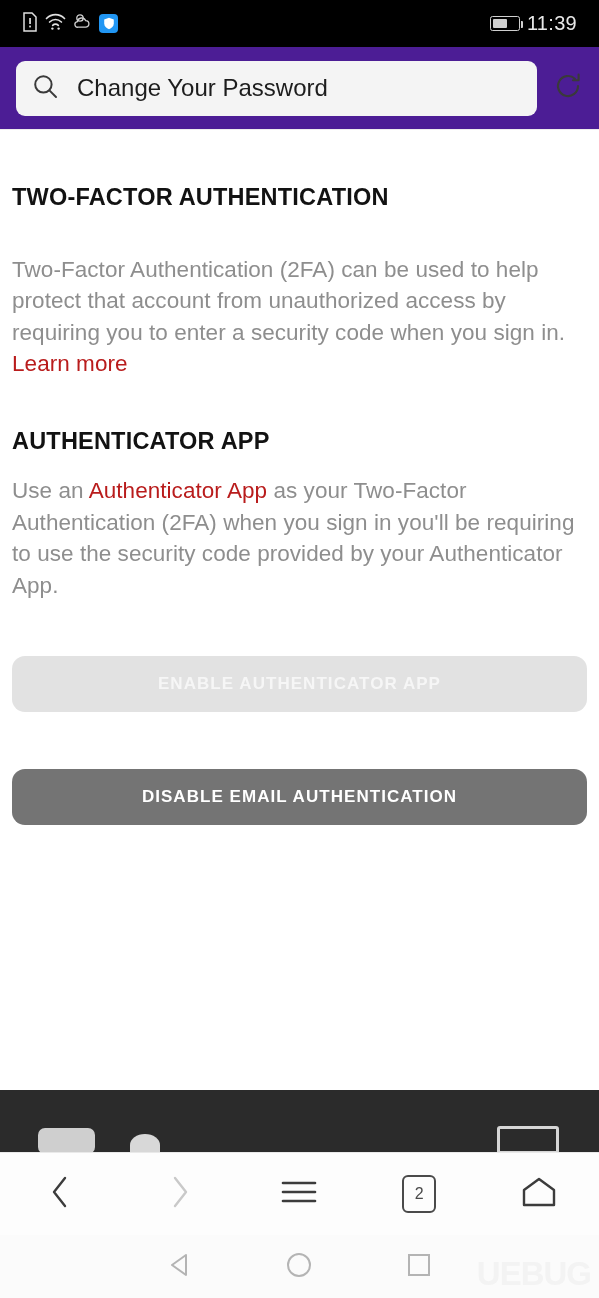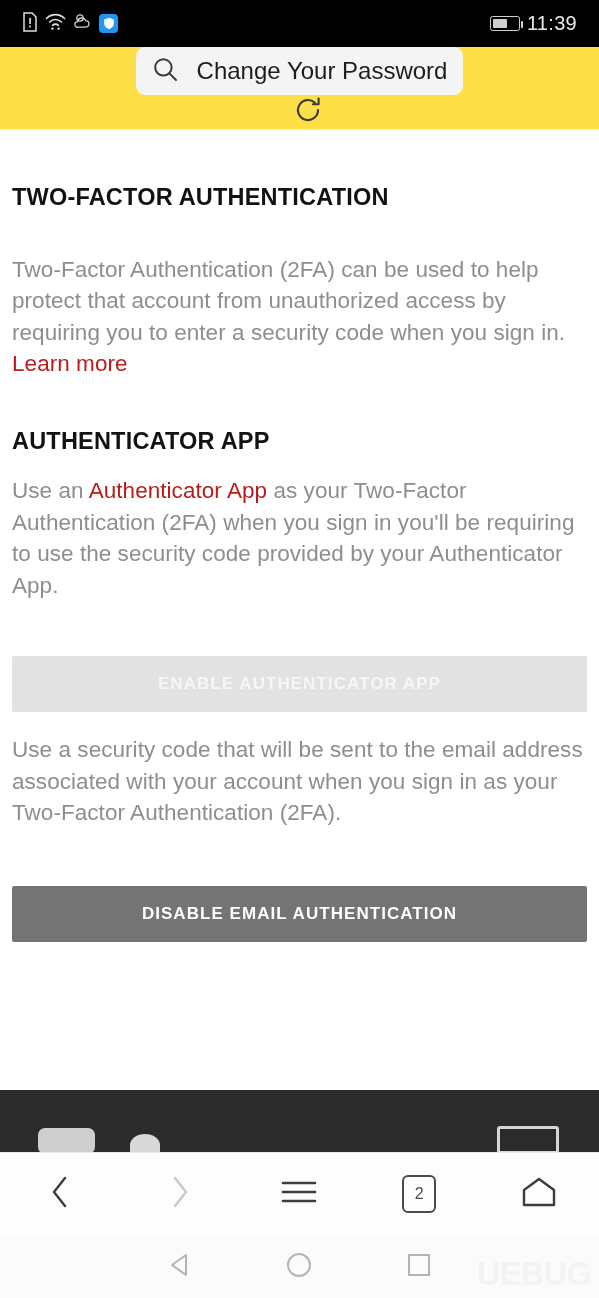--- a/index.html
+++ b/index.html
@@ -28,22 +28,22 @@
     width:2.6px; height:7px; background:#cfcfcf; border-radius:0 1px 1px 0;
   }
   .batt-fill { height:100%; width:58%; background:#cfcfcf; border-radius:1px; }
   .shield-ico {
     width:19px; height:19px; background:#2196f3; border-radius:4px;
     display:flex; align-items:center; justify-content:center;
   }
 
   
   .urlbar-wrap {
-    height:83px; background:#fde047; display:flex; align-items:center;
-    padding:0 16px; border-bottom:1px solid #ededed;flex-direction:column;
+    height:83px; background:#4c1d95; display:flex; align-items:center;
+    padding:0 16px; border-bottom:1px solid #ededed;
   }
   .urlbar {
     flex:1; height:55px; background:#f4f4f4; border-radius:9px;
     display:flex; align-items:center; padding:0 16px; gap:18px;
   }
   .url-text {
     flex:1; font-size:24px; color:#1d1d1d; white-space:nowrap;
     overflow:hidden; text-overflow:ellipsis;
   }
 
@@ -57,21 +57,21 @@
   .h-sub  { margin-top:50px; }
   p.body {
     font-size:22.5px; line-height:31.5px; color:#8e8e8e;
     letter-spacing:.05px;
   }
   .p-main { margin-top:44px; }
   .p-sub  { margin-top:22px; }
   a.link { color:#b91c1c; text-decoration:none; }
 
   .btn {
-    display:block; width:100%; height:56px; border:none; border-radius:2px;
+    display:block; width:100%; height:56px; border:none; border-radius:13px;
     font-size:17px; font-weight:bold; letter-spacing:1.05px;
     font-family:"Liberation Sans", sans-serif; color:#fff; cursor:pointer;
   }
   .btn-disabled { background:#e2e2e2; color:#f6f6f6; margin-top:55px; }
   .btn-primary  { background:#747474; margin-top:57px; }
 
   
   .dark-footer {
     position:absolute; left:0; top:1090px; width:599px; height:62px;
     background:#2b2b2b; overflow:hidden;
@@ -189,21 +189,20 @@
 
   <h2 class="sec-title h-sub">AUTHENTICATOR APP</h2>
 
   <p class="body p-sub">
     <span>Use an </span><a class="link" href="#">Authenticator App</a><span> as your Two-Factor Authentication (2FA) when you sign in you'll be requiring to use the security code provided by your Authenticator App.</span>
   </p>
 
   <button class="btn btn-disabled" disabled="">ENABLE AUTHENTICATOR APP</button>
 
 
-  <p class="body p-sub">Use a security code that will be sent to the email address associated with your account when you sign in as your Two-Factor Authentication (2FA).</p>
 
   <button class="btn btn-primary">DISABLE EMAIL AUTHENTICATION</button>
 </div>
 
 <div class="dark-footer">
   <span class="df-pill"></span>
   <span class="df-blob"></span>
   <span class="df-outline"></span>
 </div>
 

